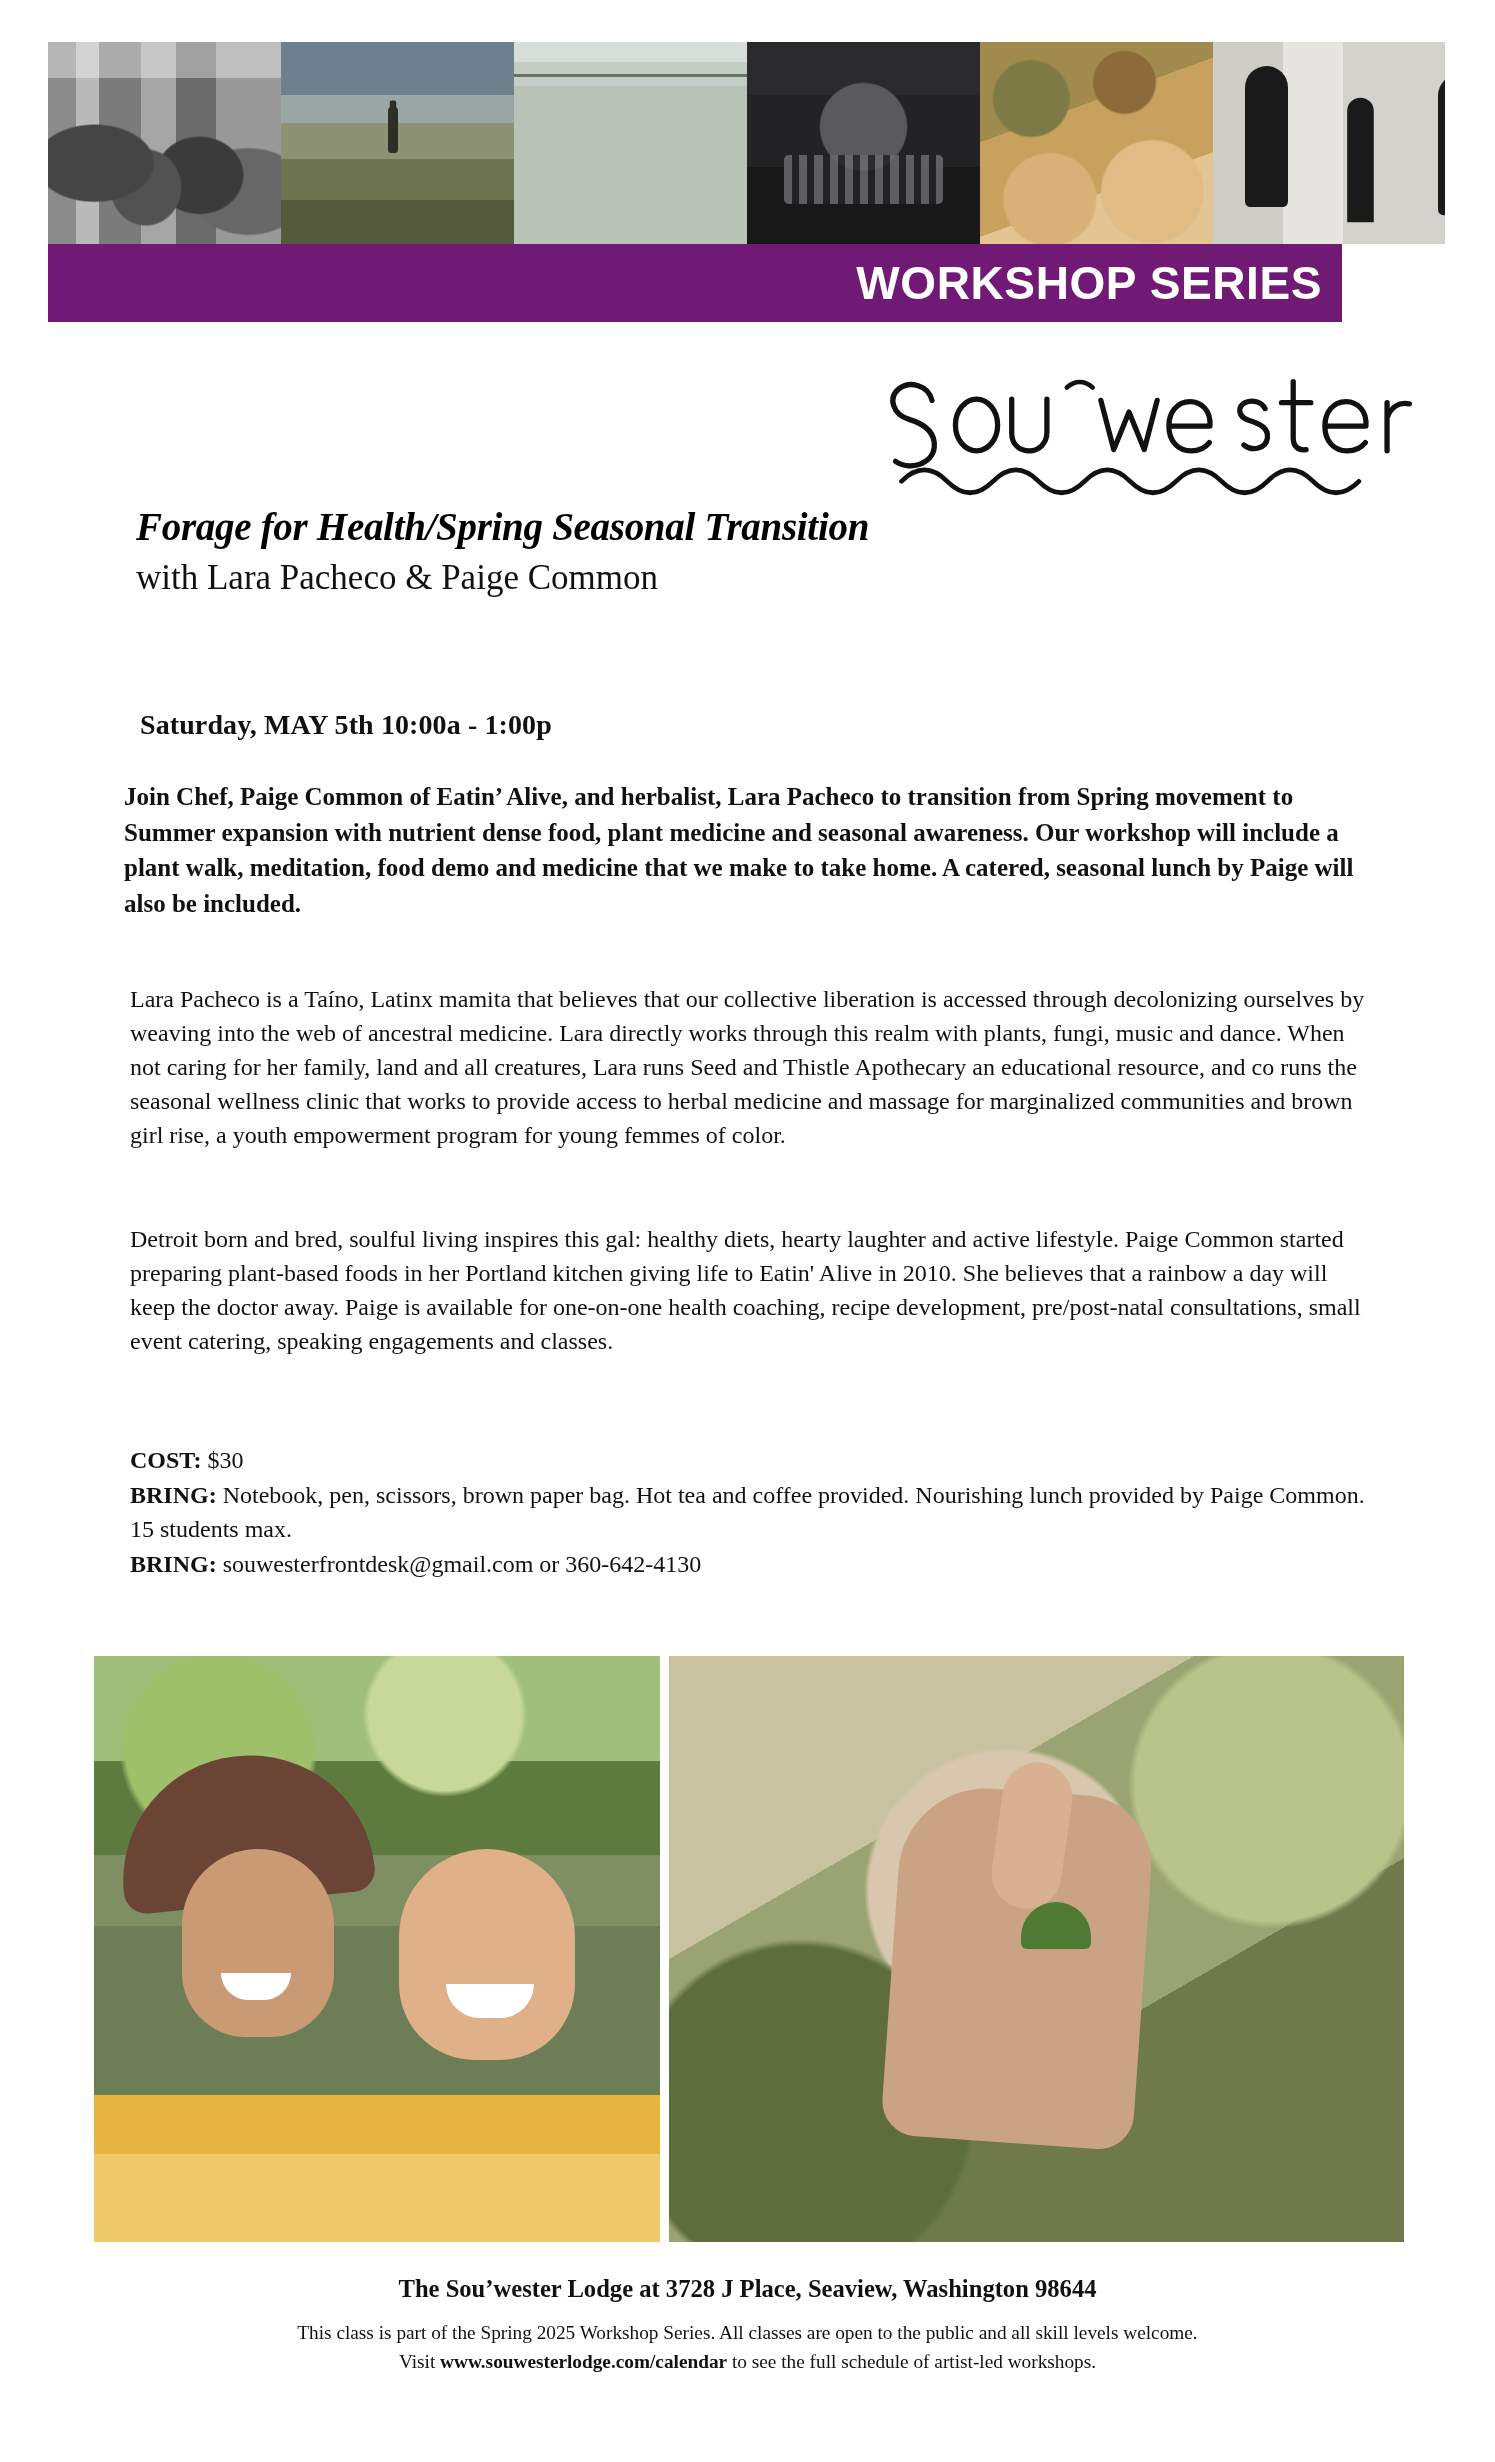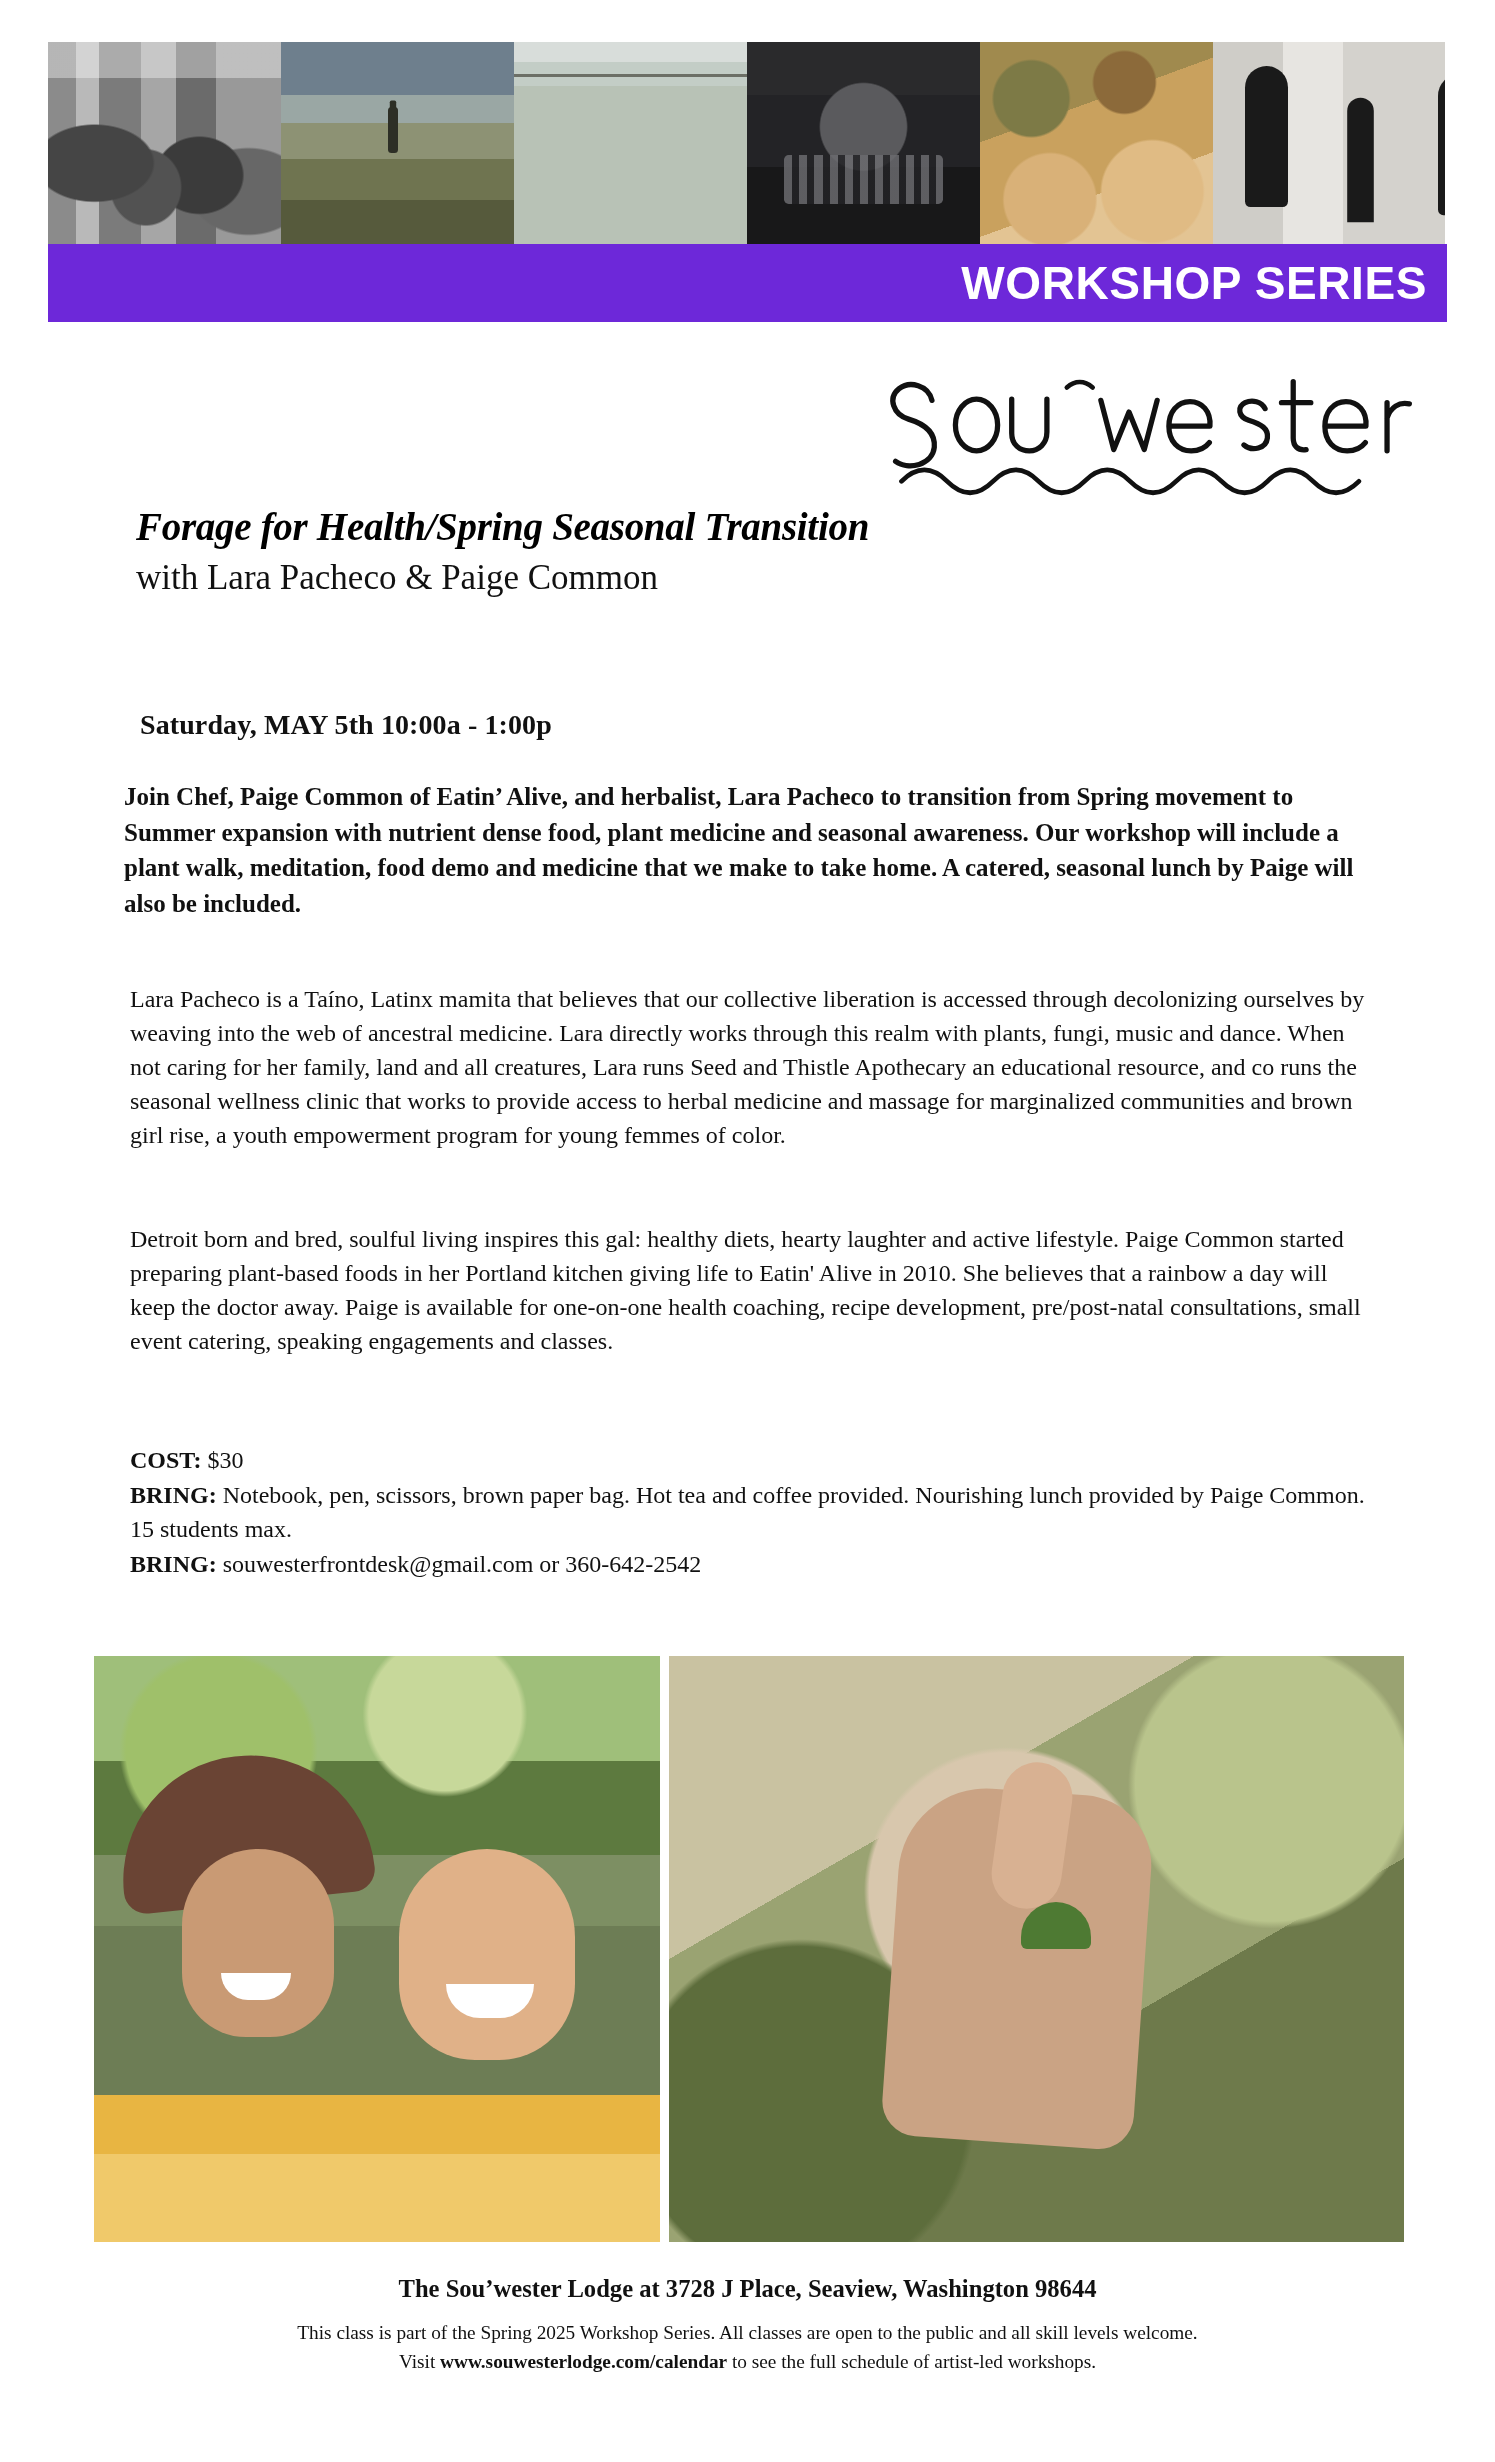--- a/index.html
+++ b/index.html
@@ -131,23 +131,23 @@
     background: #1a1a1a;
     border-radius: 23.5px 23.5px 5.9px 5.9px;
     box-shadow: 193px 8.2px 0 0 #1a1a1a, 94px 23.5px 0 -8.2px #1a1a1a;
   }
 
   
   .banner {
     position: absolute;
     left: 48px;
     top: 244px;
-    width: 1399px;
+    width: 1294px;
     height: 78px;
-    background: #6d28d9;
+    background: #701a75;
   }
   .banner-title {
     position: absolute;
     right: 20px;
     top: 11.7px;
     font-family: "Liberation Sans", sans-serif;
     font-weight: bold;
     font-size: 46px;
     letter-spacing: 0.6px;
     color: #ffffff;
@@ -423,21 +423,21 @@
       <b>COST:</b>
       <span>$30</span>
     </div>
     <div>
       <b>BRING:</b>
       <span>Notebook, pen, scissors, brown paper bag. Hot tea and coffee provided. Nourishing lunch provided by Paige Common.</span>
     </div>
     <div>15 students max.</div>
     <div>
       <b>BRING:</b>
-      <span>souwesterfrontdesk@gmail.com or 360-642-2542</span>
+      <span>souwesterfrontdesk@gmail.com or 360-642-4130</span>
     </div>
   </div>
 
   <div class="photos">
     <div class="photo-left">
       <div class="hair-a"></div>
       <div class="hair-b"></div>
       <div class="hat"></div>
       <div class="face-a"></div>
       <div class="face-b"></div>

